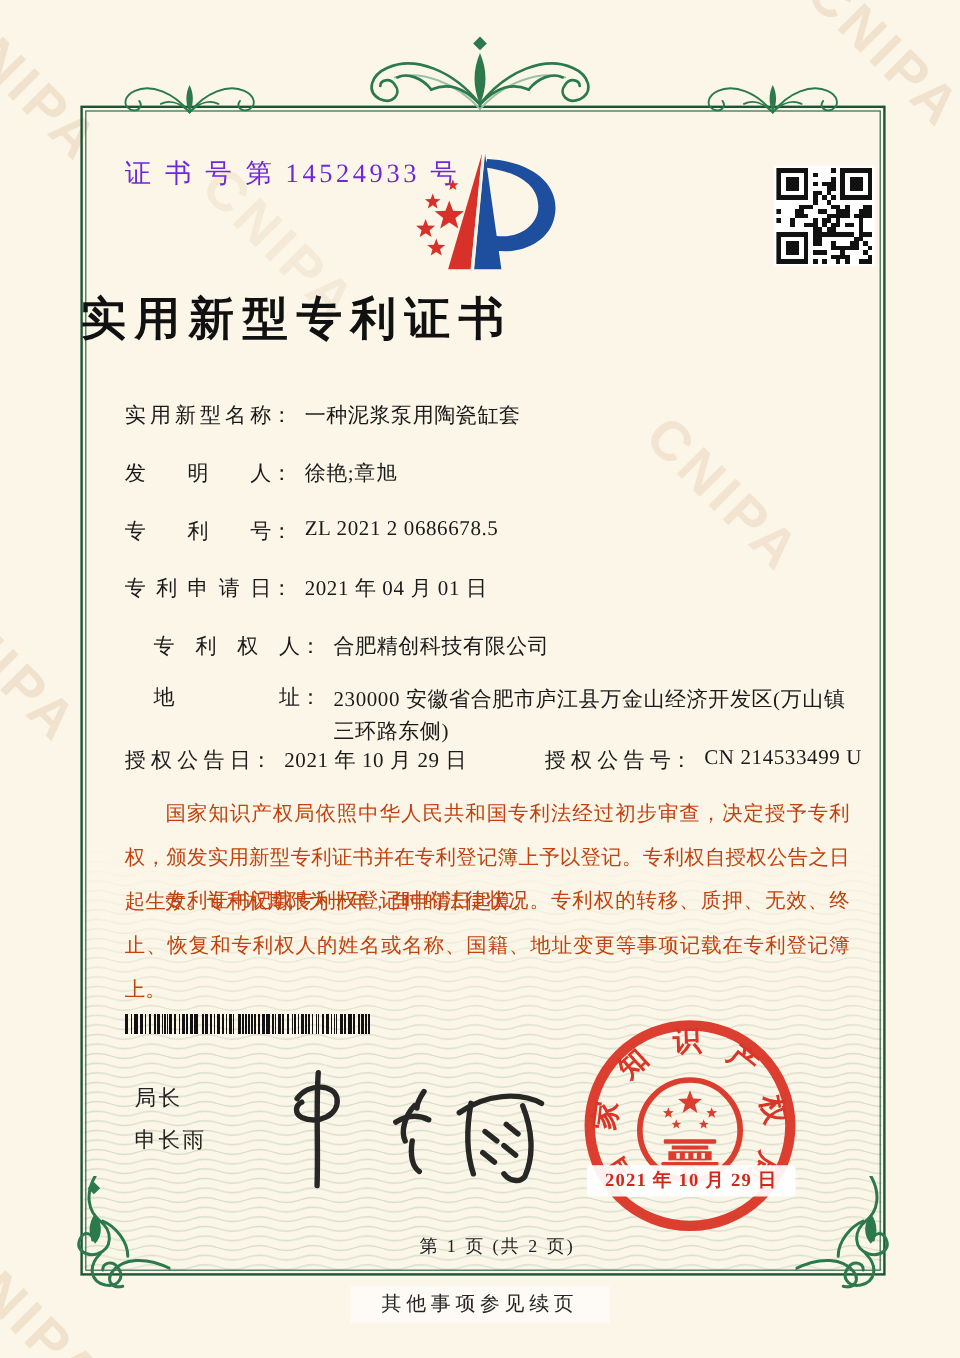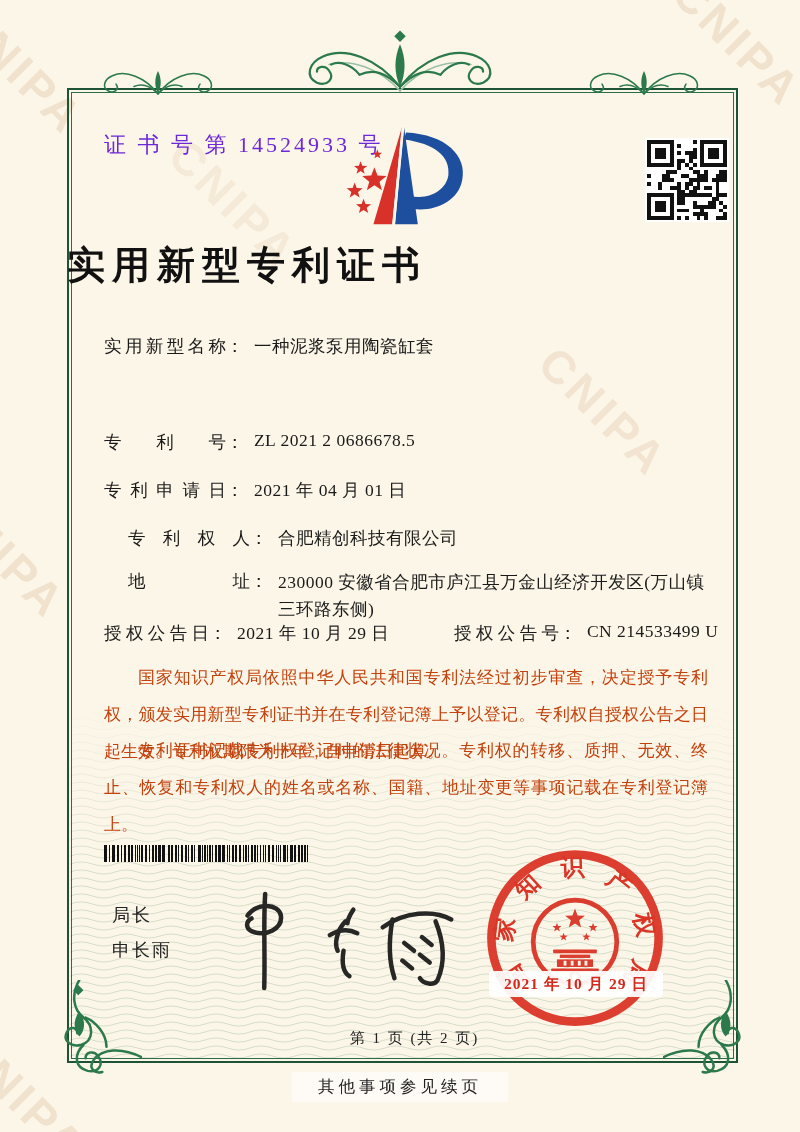--- a/index.html
+++ b/index.html
@@ -320,20 +320,24 @@
           <rect x="20" y="20" width="1" height="1"></rect>
         </g>
     </svg>
 
     <div class="title">实用新型专利证书</div>
 
     <div class="field-row" style="top:334px;">
       <span class="field-label">实用新型名称</span><span class="field-colon">：</span>
       <span class="field-value">一种泥浆泵用陶瓷缸套</span>
     </div>
+    <div class="field-row" style="top:382px;">
+      <span class="field-label">发明人</span><span class="field-colon">：</span>
+      <span class="field-value">徐艳;章旭</span>
+    </div>
     <div class="field-row" style="top:430px;">
       <span class="field-label">专利号</span><span class="field-colon">：</span>
       <span class="field-value">ZL 2021 2 0686678.5</span>
     </div>
     <div class="field-row" style="top:478px;">
       <span class="field-label">专利申请日</span><span class="field-colon">：</span>
       <span class="field-value">2021 年 04 月 01 日</span>
     </div>
     <div class="field-row" style="top:526px;margin-left:24px;">
       <span class="field-label">专利权人</span><span class="field-colon">：</span>

